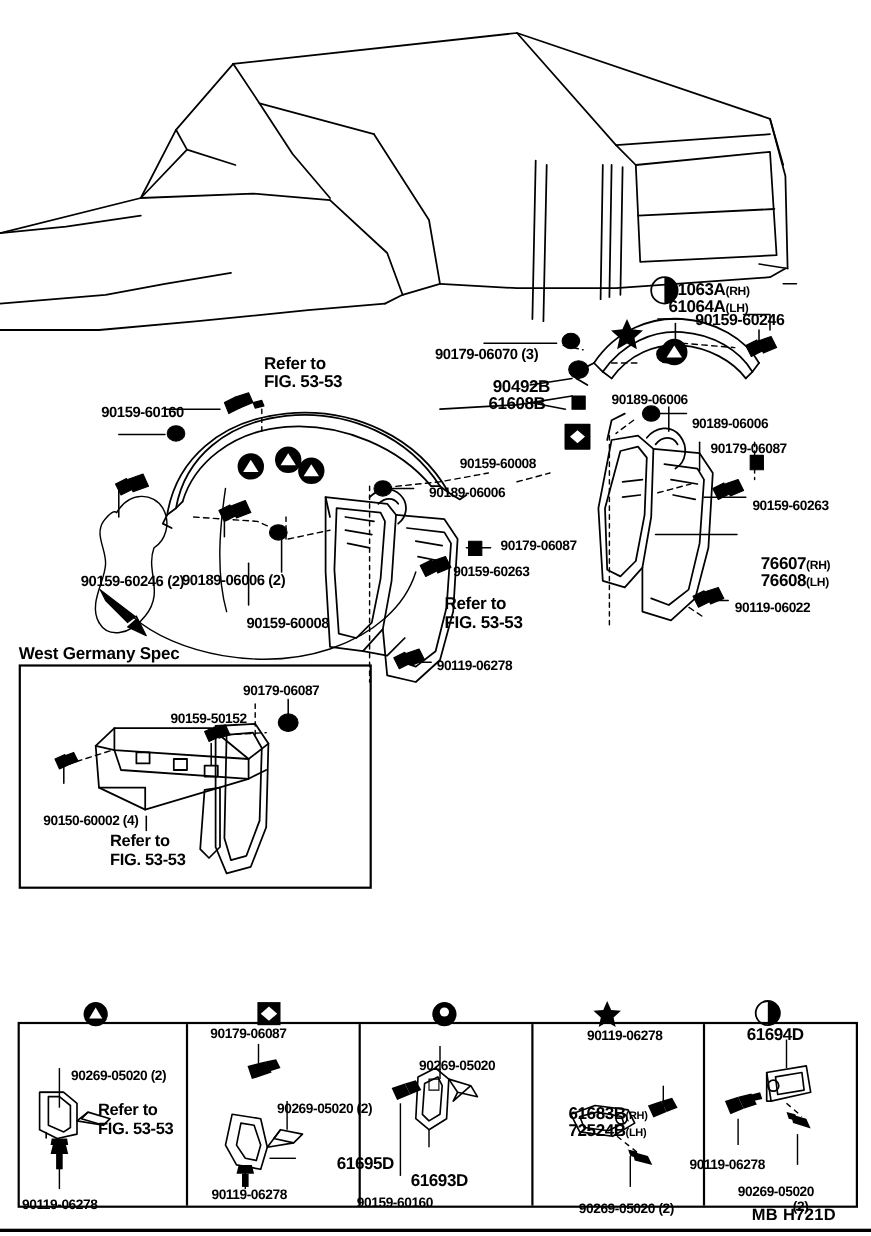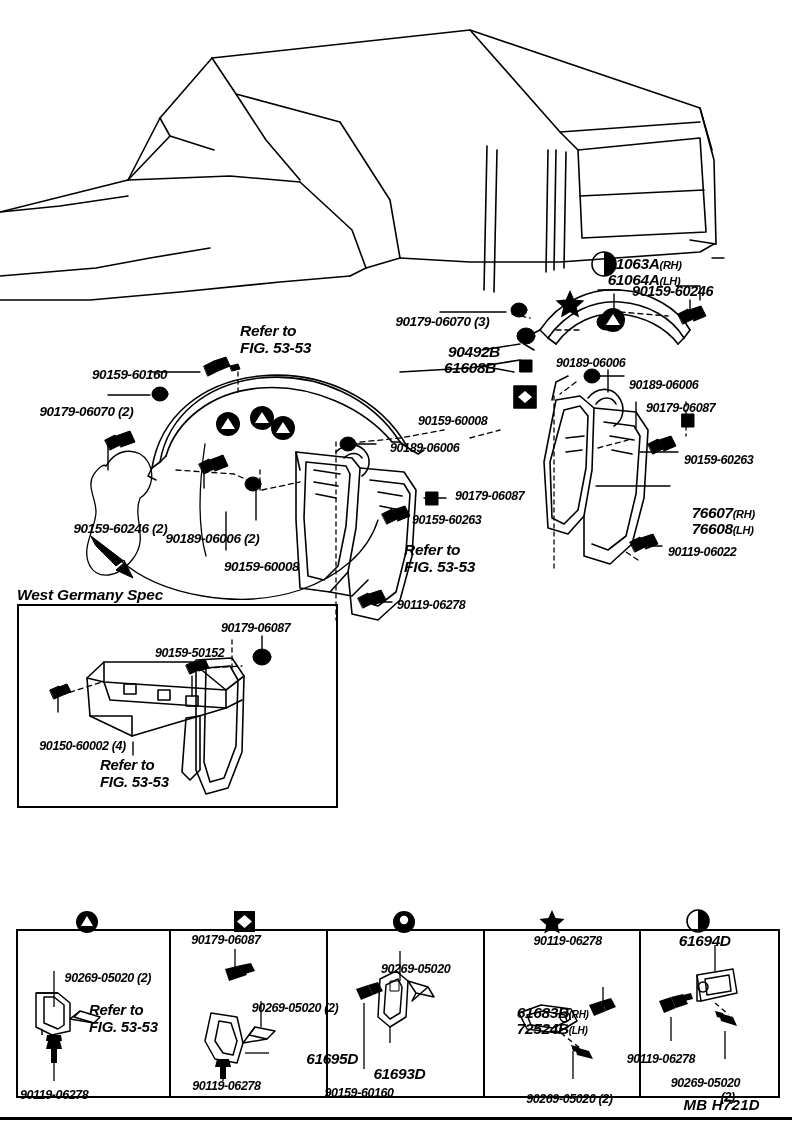--- a/index.html
+++ b/index.html
@@ -1,21 +1,21 @@
 <!DOCTYPE html>
 <html><head>
 <meta charset="utf-8">
 <style>
   html,body{margin:0;padding:0;background:#fff;}
   body{
     width:792px;height:1124px;position:relative;overflow:hidden;
     font-family:"Liberation Sans","DejaVu Sans",sans-serif;
     color:#000;
   }
-  #sheet{position:absolute;left:0;top:0;width:776px;height:1124px;font-style:italic;}
+  #sheet{position:absolute;left:0;top:0;width:776px;height:1124px;}
   svg.layer{position:absolute;left:0;top:0;width:792px;height:1124px;overflow:visible;}
   .lbl{
     position:absolute;white-space:pre;font-weight:700;
     font-family:"Liberation Sans","DejaVu Sans",sans-serif;
     letter-spacing:-0.4px;line-height:1.02;
   }
   .s16{font-size:15.5px;}
   .s15{font-size:14.5px;}
   .s14{font-size:13.5px;}
   .s13{font-size:12.5px;}
@@ -286,27 +286,24 @@
   </div>
   <div class="lbl s13" style="left:668px;top:546px;">90119-06022</div>
 
   <div class="lbl s13" style="left:418px;top:415px;">90159-60008</div>
   <div class="lbl s13" style="left:390px;top:442px;">90189-06006</div>
   <div class="lbl s13" style="left:455px;top:490px;">90179-06087</div>
   <div class="lbl s13" style="left:412px;top:514px;">90159-60263</div>
   <div class="lbl s13" style="left:397px;top:599px;">90119-06278</div>
 
   <div class="lbl s14" style="left:92px;top:368px;">90159-60160</div>
-  <div class="lbl s14" style="left:26px;top:391px;">
-    <span>90179-06070</span> <span>(2)</span>
-  </div>
   <div class="lbl s14" style="left:60px;top:508px;">
     <span>90159-60246</span> <span>(2)</span>
   </div>
-  <div class="lbl s14" style="left:152px;top:518px;">
+  <div class="lbl s14" style="left:152px;top:507px;">
     <span>90189-06006</span> <span>(2)</span>
   </div>
   <div class="lbl s14" style="left:224px;top:560px;">90159-60008</div>
 
   <div class="refer" style="position:absolute;left:240px;top:322px;">
     <div>Refer to</div>
     <div>FIG. 53-53</div>
   </div>
   <div class="refer" style="position:absolute;left:404px;top:541px;">
     <div>Refer to</div>

